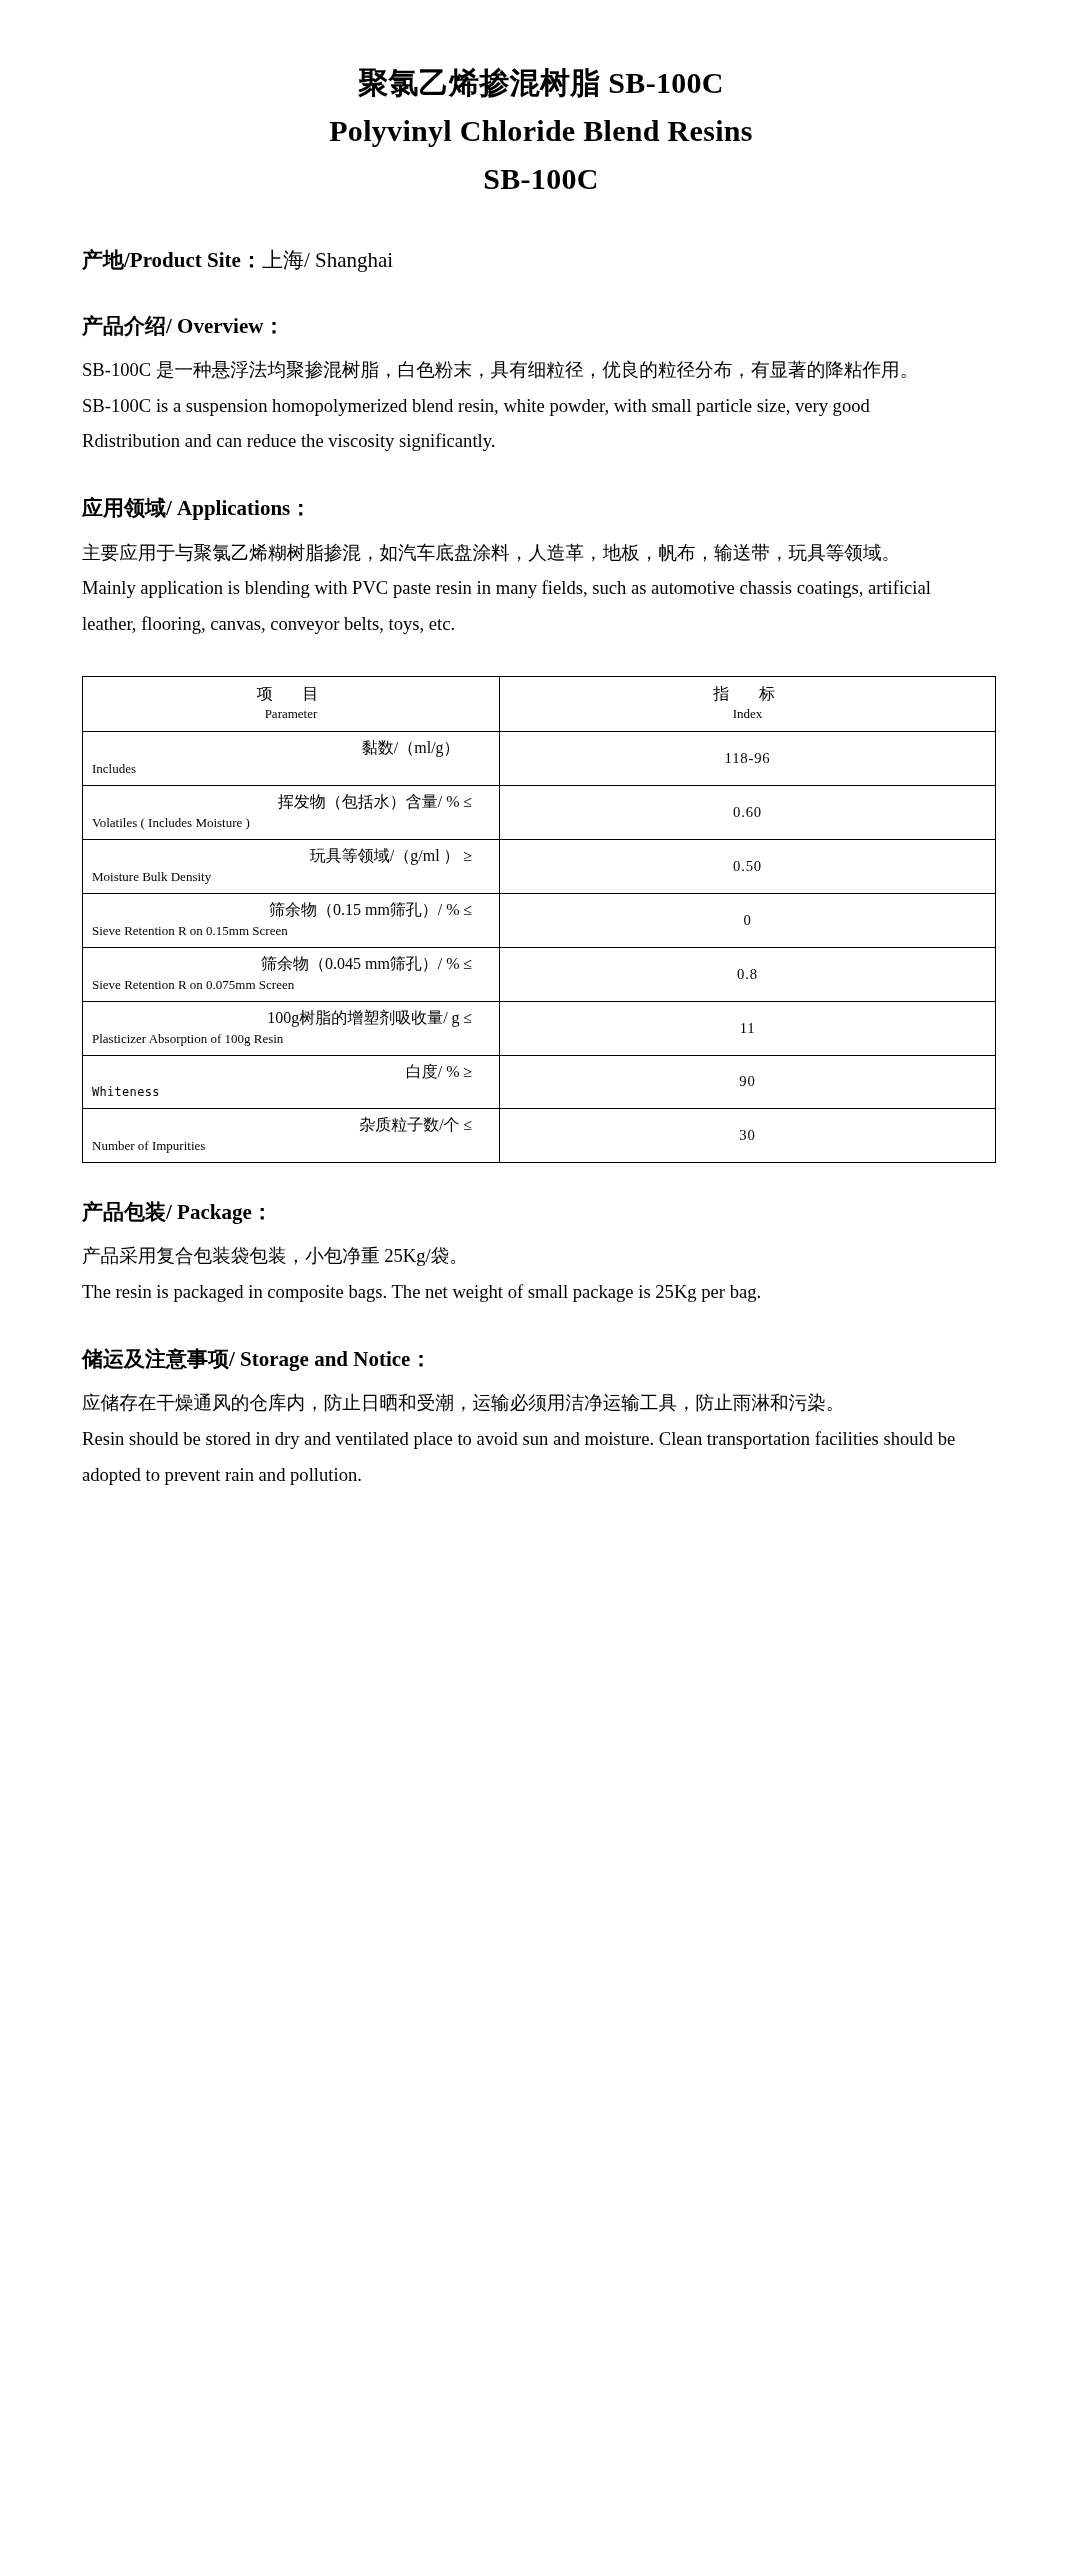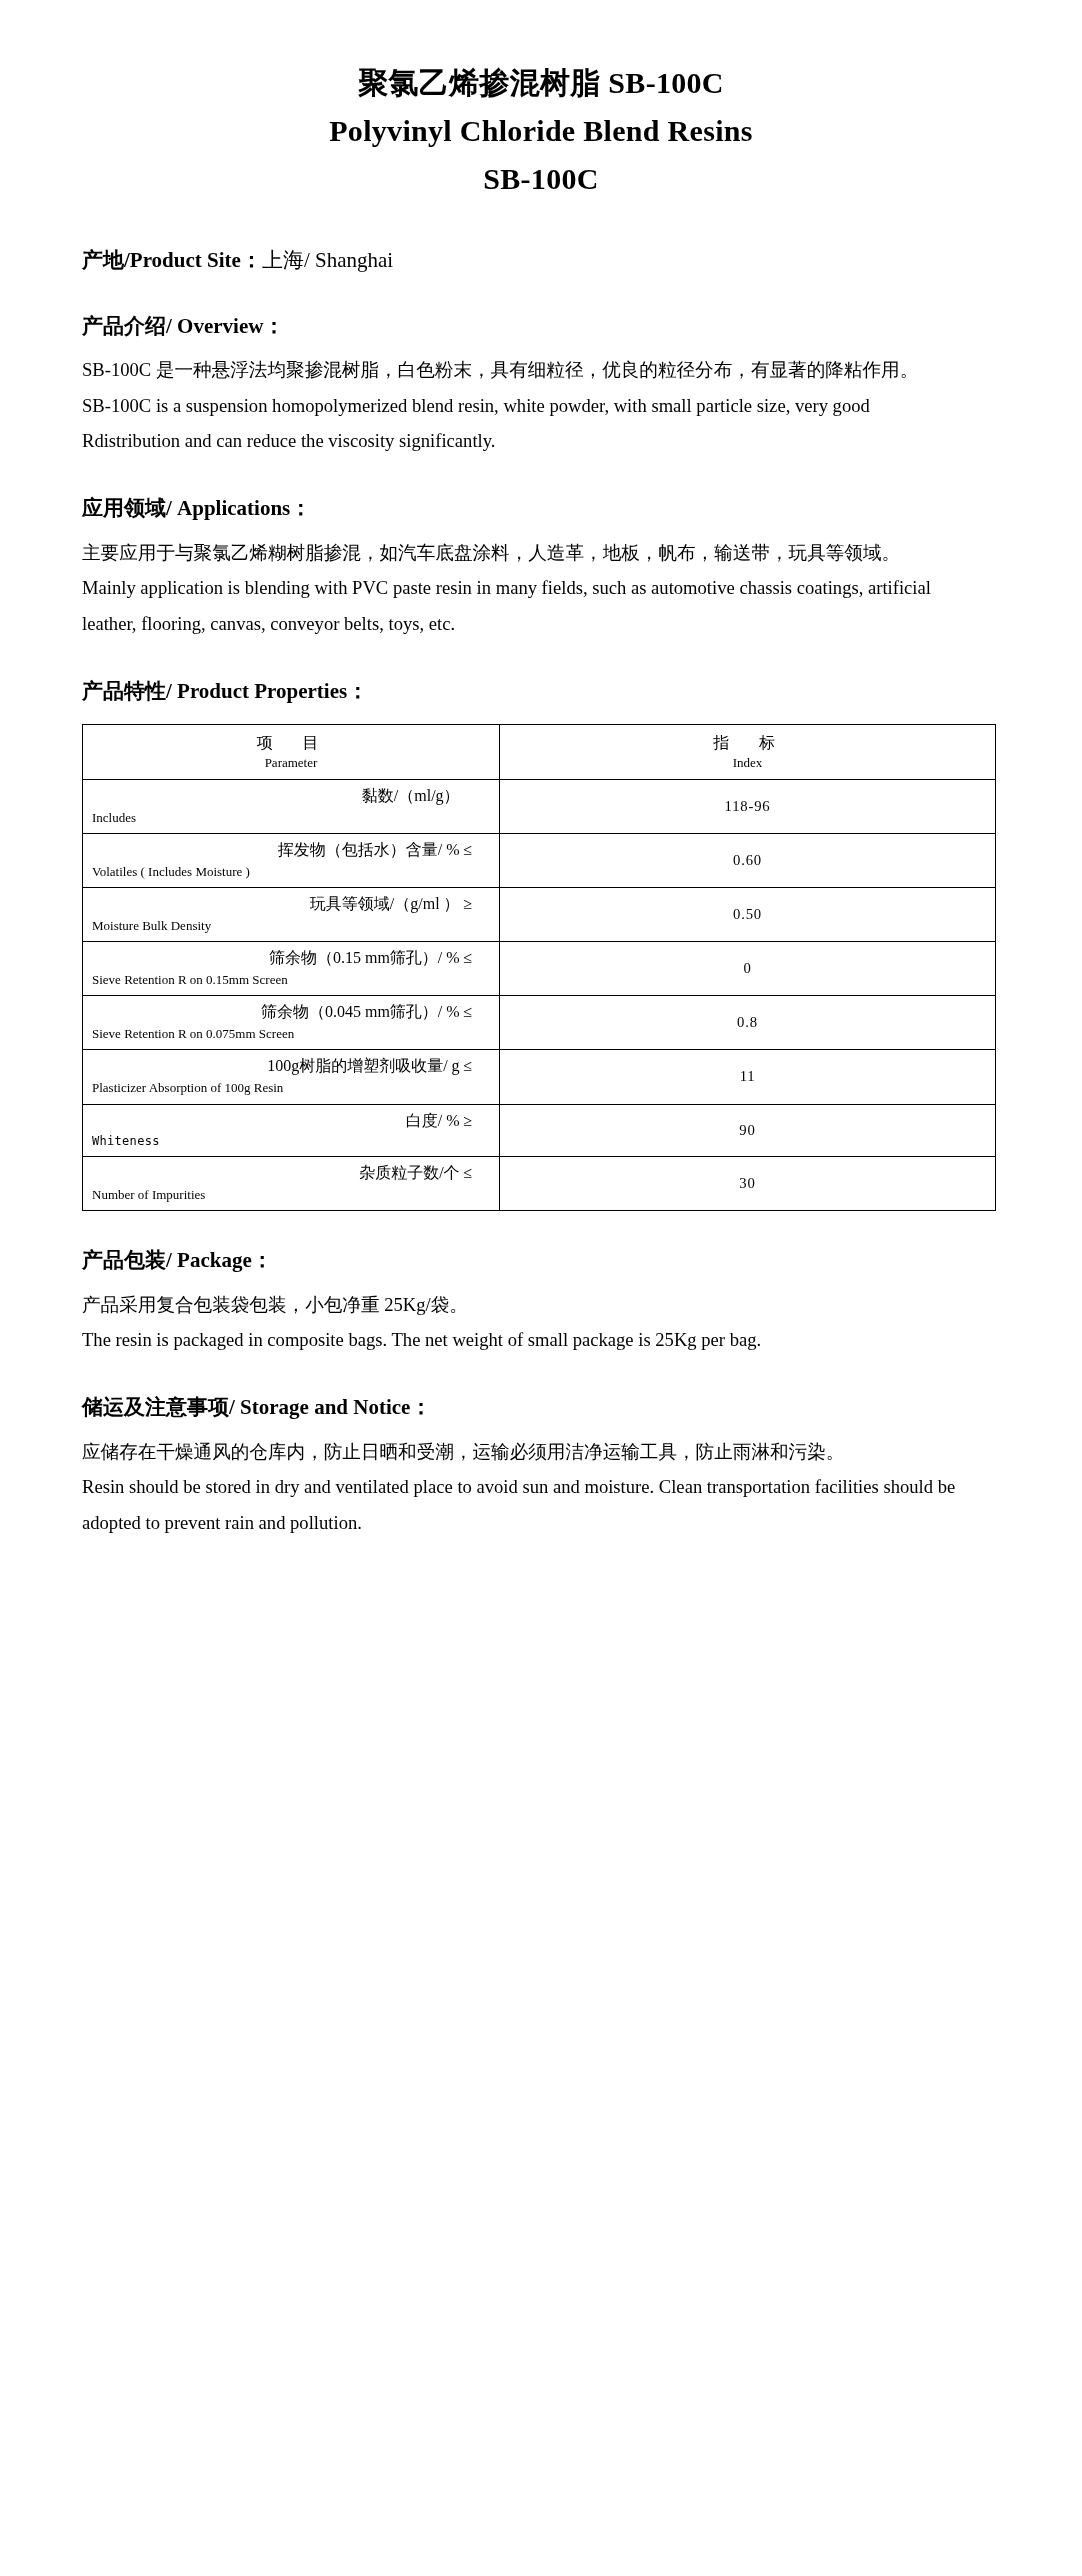--- a/index.html
+++ b/index.html
@@ -159,21 +159,20 @@
     <div class="para en">SB-100C is a suspension homopolymerized blend resin, white powder, with small particle size, very good Rdistribution and can reduce the viscosity significantly.</div>
   </div>
 
   <div class="section">
     <div class="sec-head">应用领域/ Applications：</div>
     <div class="para cn">主要应用于与聚氯乙烯糊树脂掺混，如汽车底盘涂料，人造革，地板，帆布，输送带，玩具等领域。</div>
     <div class="para en">Mainly application is blending with PVC paste resin in many fields, such as automotive chassis coatings, artificial leather, flooring, canvas, conveyor belts, toys, etc.</div>
   </div>
 
   <div class="section">
-    <div class="sec-head">产品特性/ Product Properties：</div>
 
     <div class="tbl-wrap">
       <table class="props">
         <colgroup>
             <col class="c1">
             <col class="c2">
           </colgroup>
         <tbody>
           <tr>
             <td>

